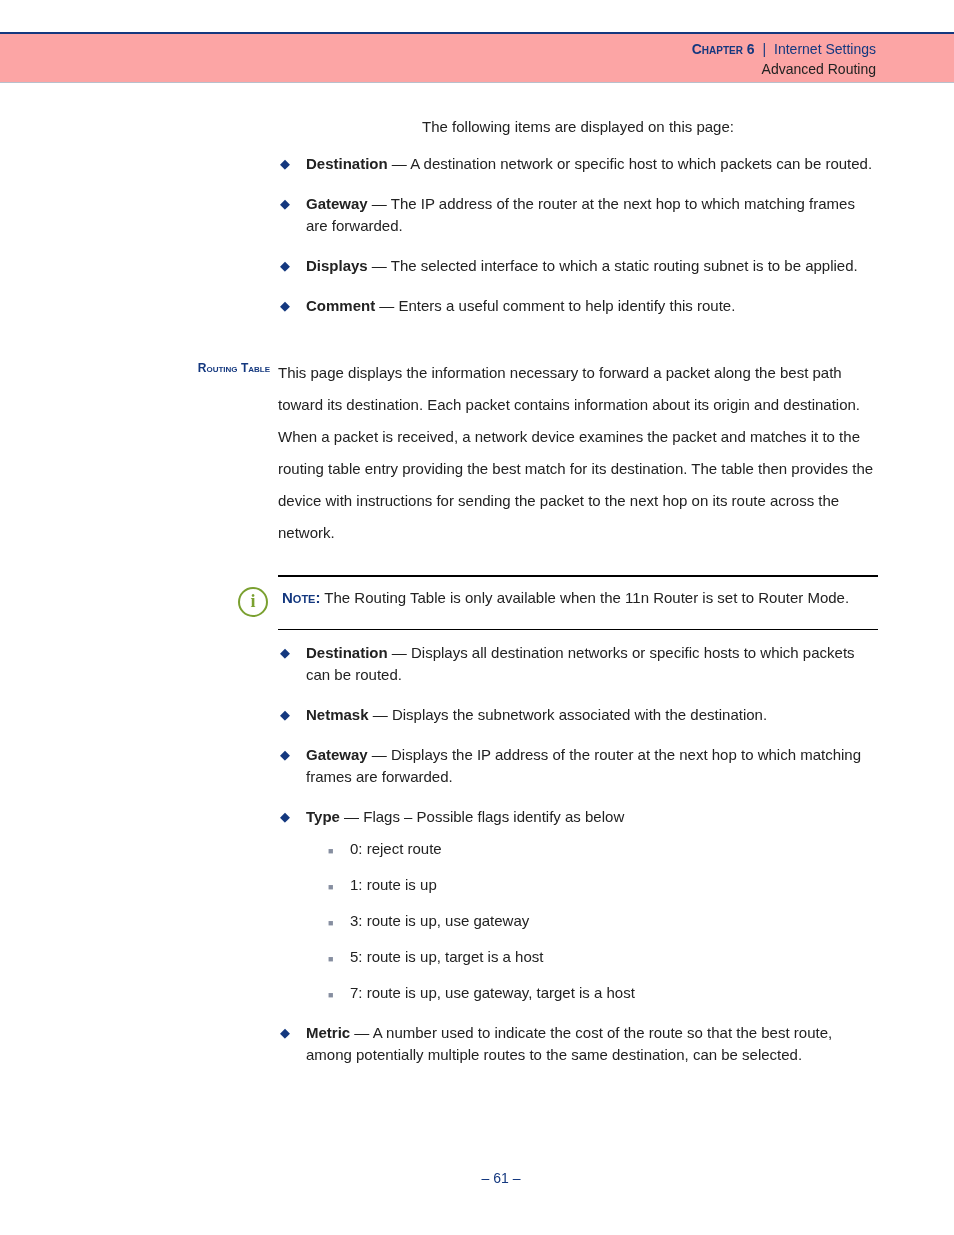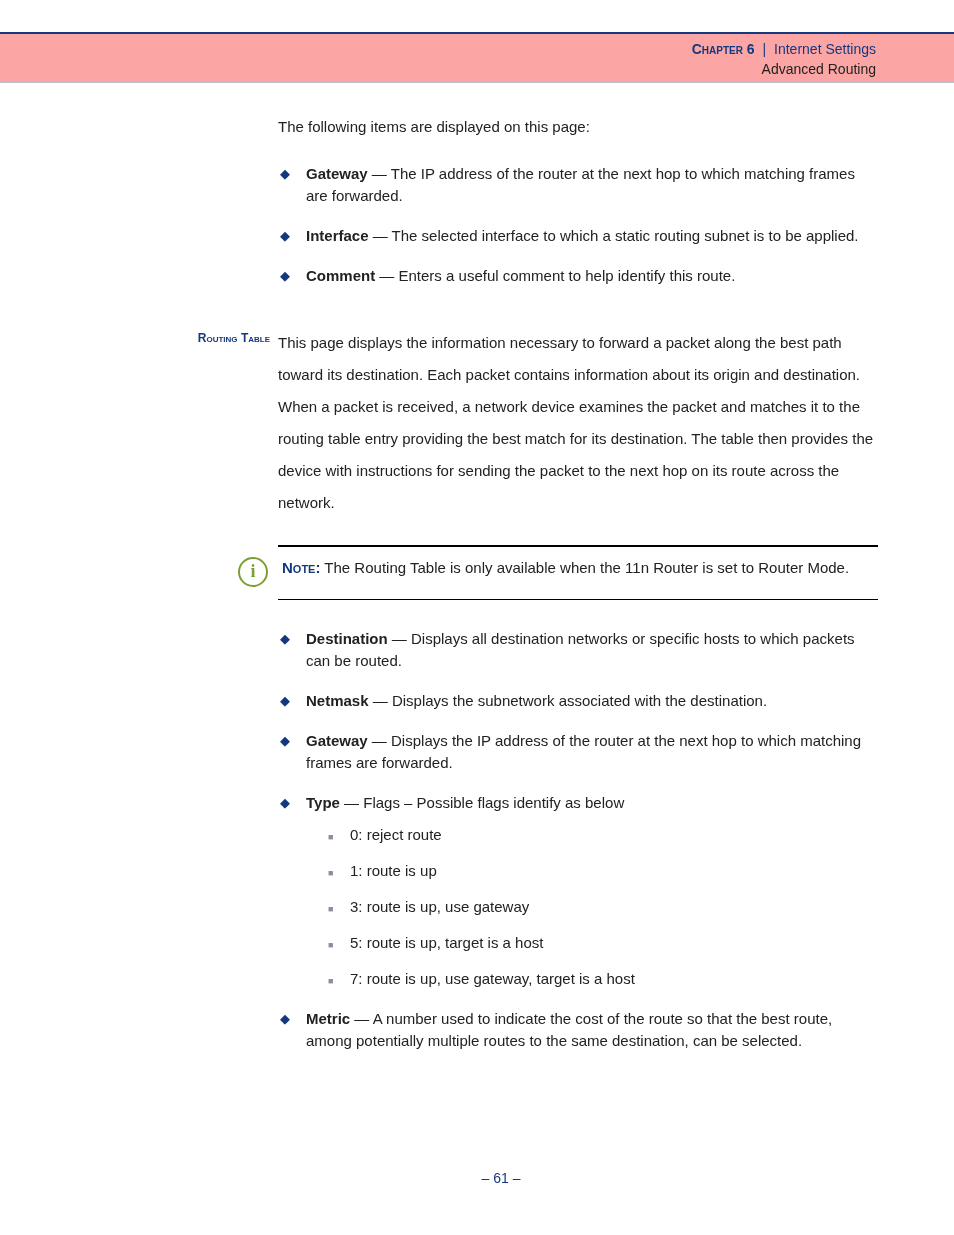--- a/index.html
+++ b/index.html
@@ -32,21 +32,21 @@
   .hdr-sep{color:#14387f; padding:0 4px;}
   .hdr-sec{color:#14387f;}
   .hdr-sub{color:#222;}
   .content{
     position:absolute;
     top:118px;
     left:158px;
     width:720px;
   }
   .body-col{margin-left:120px;}
-  .intro{margin-bottom:28px;}
+  .intro{margin-bottom:18px;text-align:center;}
   ul.diamond{list-style:none;padding:0;margin:0;}
   ul.diamond > li{
     position:relative;
     padding-left:28px;
     margin-bottom:18px;
     line-height:22px;
   }
   ul.diamond > li::before{
     content:"◆";
     position:absolute;
@@ -102,21 +102,21 @@
     text-align:center;
     line-height:24px;
     flex:0 0 26px;
     margin-left:-40px;
     margin-right:14px;
     position:relative;
     top:0;
   }
   .note-label{font-variant:small-caps;font-weight:bold;color:#14387f;}
   .note-text{line-height:22px;}
-  .after-note{margin-left:120px;margin-top:28px;}
+  .after-note{margin-left:120px;margin-top:12px;}
   .pagenum{
     position:absolute;
     left:0; width:954px;
     top:1170px;
     text-align:center;
     color:#14387f;
     font-size:14px;
     padding-left:24px;
   }
 </style>
@@ -132,22 +132,23 @@
     </div>
     <div class="hdr-sub">Advanced Routing</div>
   </div>
 </div>
 
 <div class="content">
 
   <div class="body-col">
     <div class="intro">The following items are displayed on this page:</div>
     <ul class="diamond">
+      <li><span class="term">Destination</span><span> — A destination network or specific host to which packets can be routed.</span></li>
       <li><span class="term">Gateway</span><span> — The IP address of the router at the next hop to which matching frames are forwarded.</span></li>
-      <li><span class="term">Interface</span><span> — The selected interface to which a static routing subnet is to be applied.</span></li>
+      <li><span class="term">Displays</span><span> — The selected interface to which a static routing subnet is to be applied.</span></li>
       <li><span class="term">Comment</span><span> — Enters a useful comment to help identify this route.</span></li>
     </ul>
   </div>
 
   <div class="section-row">
     <div class="side-head">Routing Table</div>
     <div class="section-body">This page displays the information necessary to forward a packet along the best path toward its destination. Each packet contains information about its origin and destination. When a packet is received, a network device examines the packet and matches it to the routing table entry providing the best match for its destination. The table then provides the device with instructions for sending the packet to the next hop on its route across the network.</div>
   </div>
 
   <div class="note-block">

